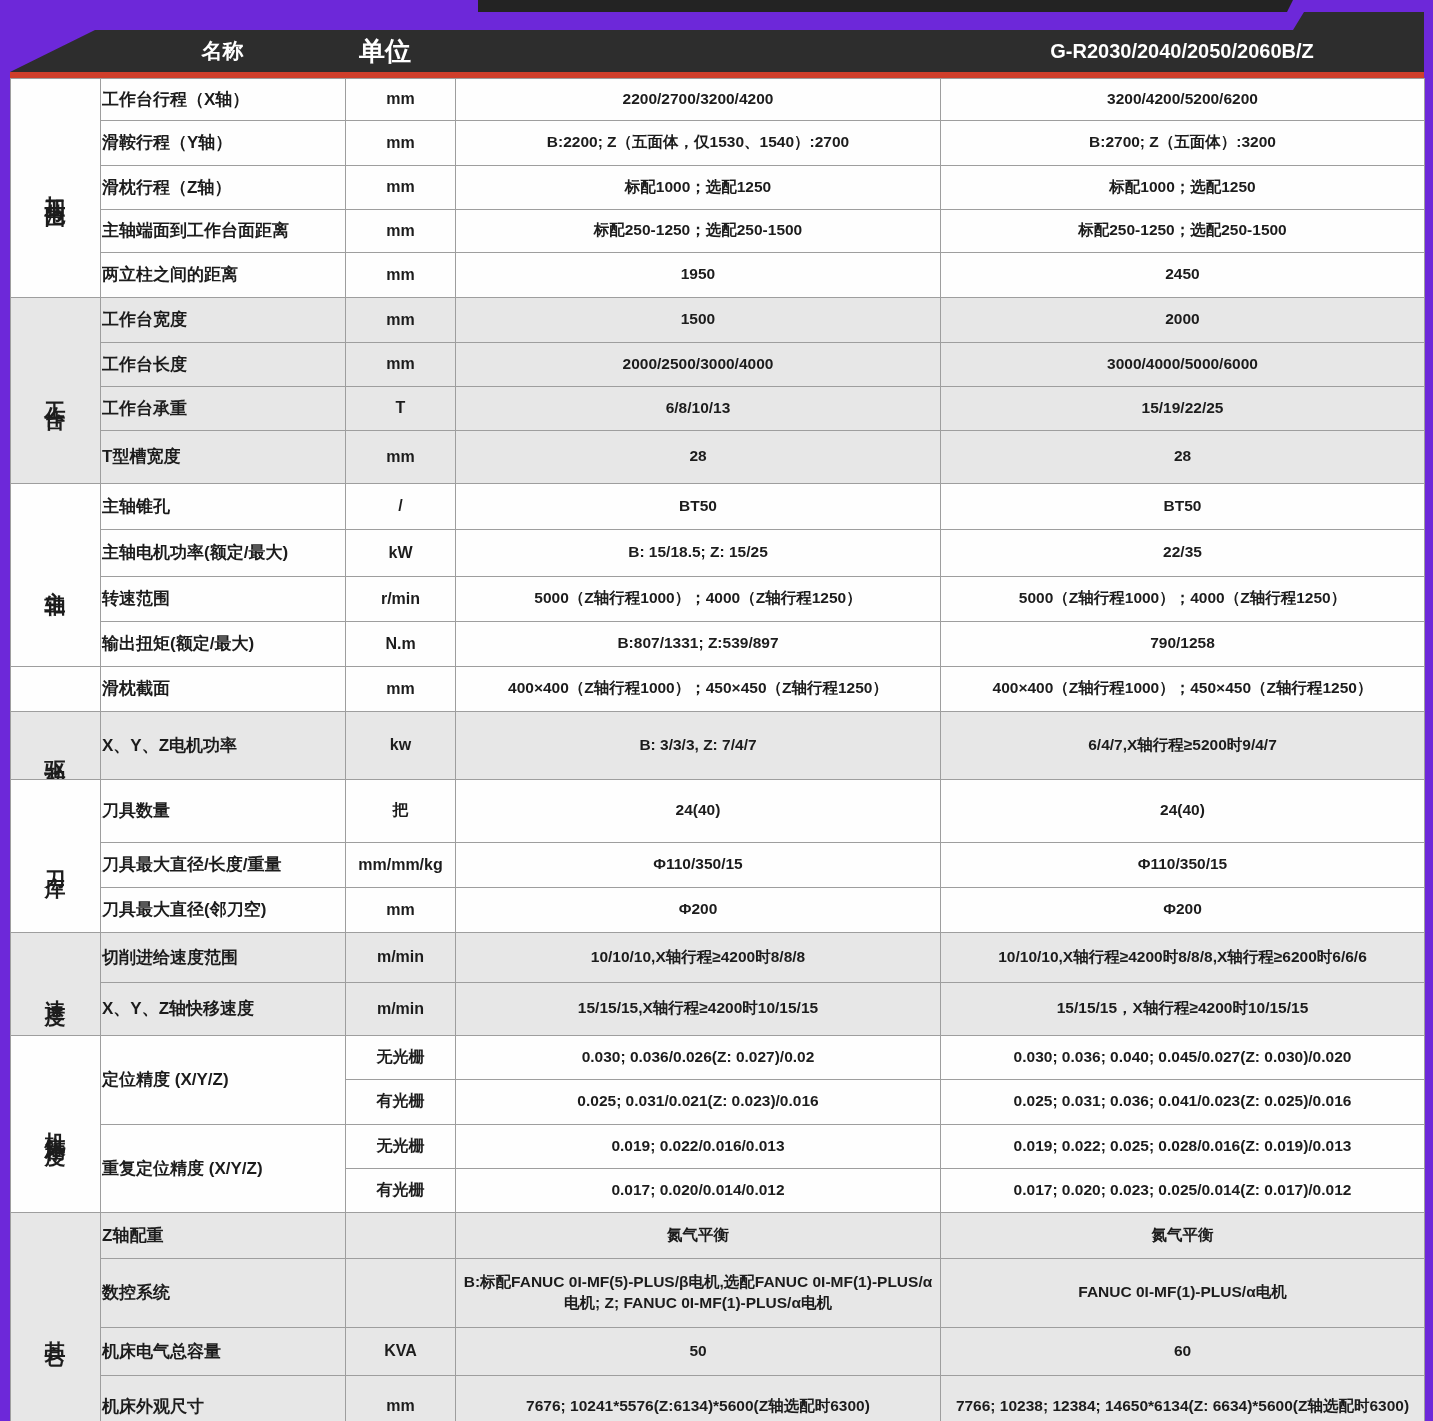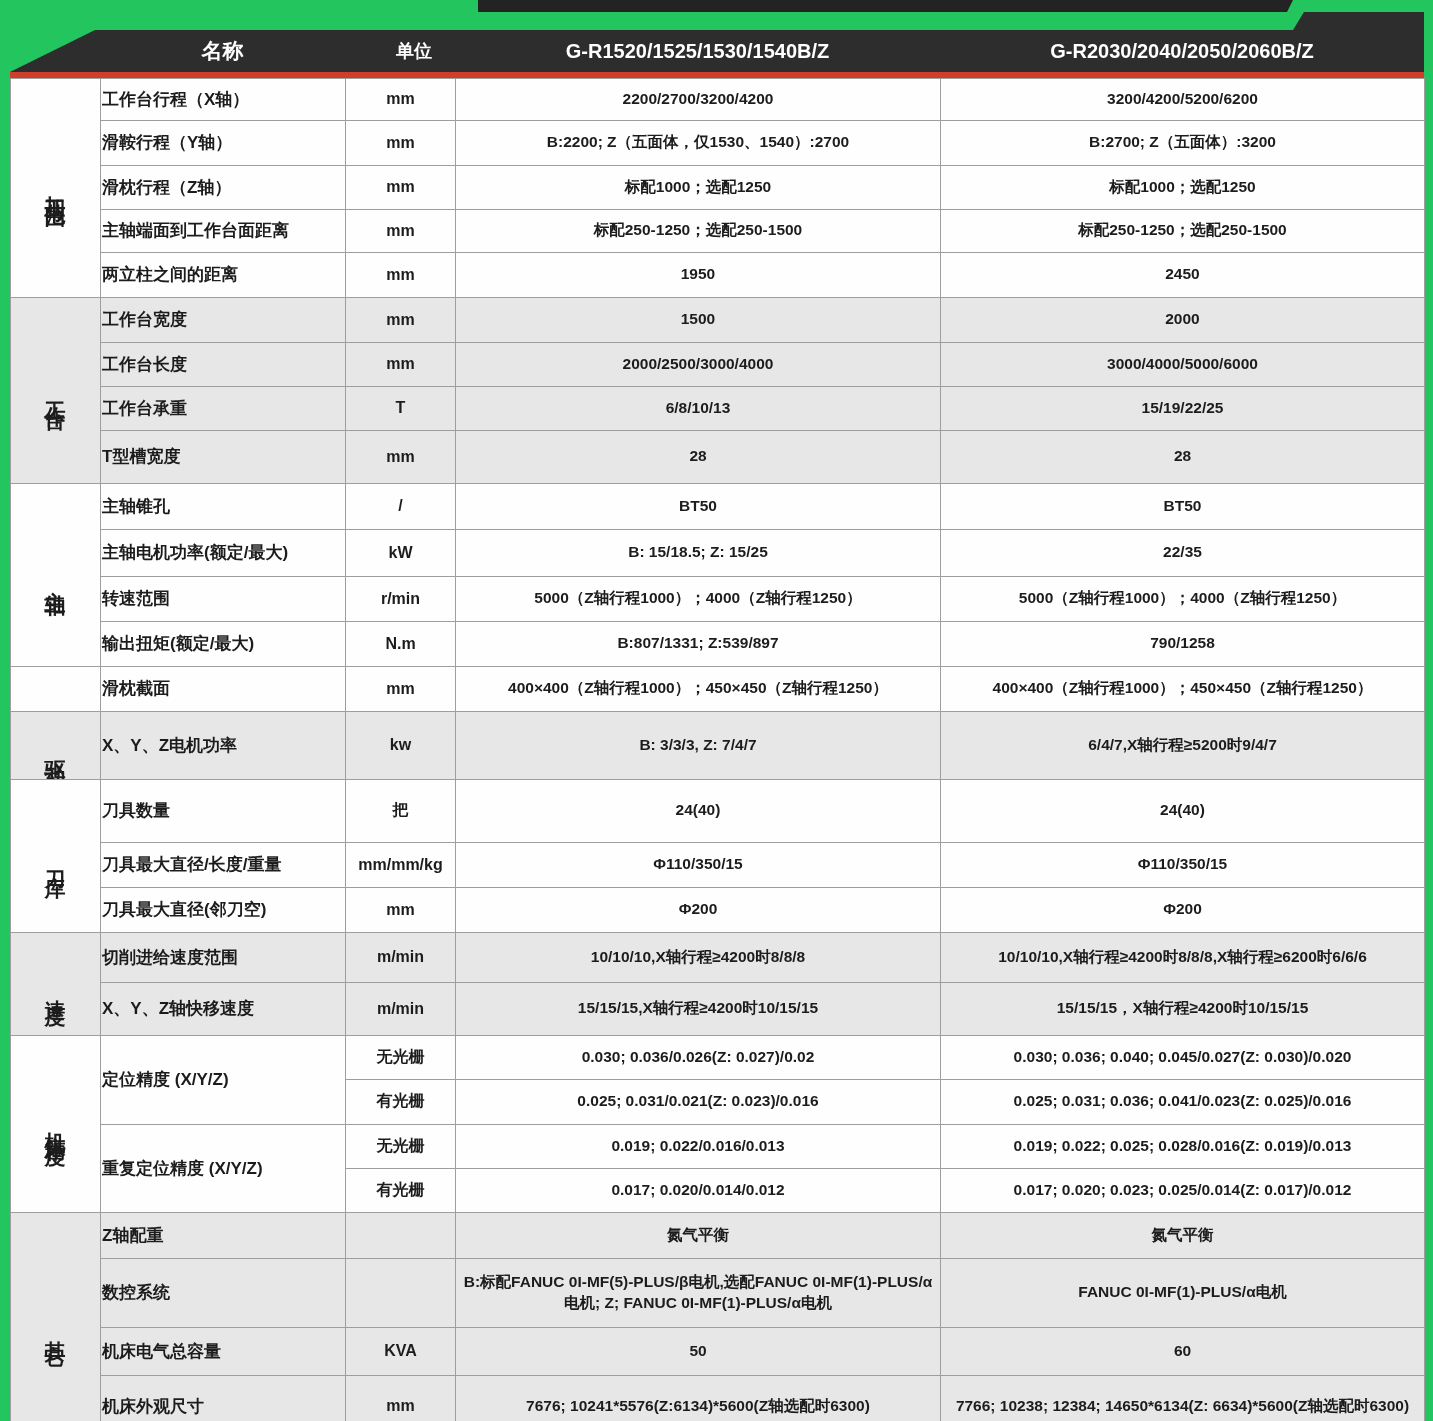--- a/index.html
+++ b/index.html
@@ -1,29 +1,29 @@
 <!DOCTYPE html>
 <html><head>
 <meta charset="utf-8">
 <style>
   html,body{margin:0;padding:0;background:#ffffff;}
   body{width:1433px;height:1421px;font-family:"Liberation Sans","DejaVu Sans",sans-serif;color:#1c1c1c;}
-  .page{position:relative;width:1433px;height:1421px;overflow:hidden;background:#22c55e;}
+  .page{position:relative;width:1433px;height:1421px;overflow:hidden;background:#6d28d9;}
 
   
   .top-strip{position:absolute;left:478px;top:0;width:815px;height:12px;background:#232323;
     clip-path:polygon(0 0,100% 0,calc(100% - 6px) 100%,0 100%);}
 
   
   .band{position:absolute;left:10px;top:12px;width:1414px;height:60px;background:#2d2d2d;
     clip-path:polygon(85px 18px,1283px 18px,1294px 0,1414px 0,1414px 60px,0 60px);}
   .band .h{position:absolute;top:18px;height:42px;display:flex;align-items:center;justify-content:center;
     color:#ffffff;font-weight:700;}
   .band .h.name{left:90px;width:245px;font-size:21px;}
-  .band .h.unit{left:349px;width:110px;font-size:18px;}
+  .band .h.unit{left:320px;width:110px;font-size:26px;}
   .band .h.m1{left:445px;width:485px;font-size:20px;}
   .band .h.m2{left:930px;width:484px;font-size:20px;}
 
   .redline{position:absolute;left:10px;top:72px;width:1414px;height:6px;background:#cf3e2b;}
 
   table.spec{position:absolute;left:10px;top:78px;width:1414px;border-collapse:collapse;table-layout:fixed;}
   table.spec td{border:1px solid #9e9e9e;overflow:hidden;}
   tr.white td{background:#fefefe;}
   tr.gray td{background:#e7e7e7;}
 
@@ -35,21 +35,20 @@
 </style>
 </head>
 <body>
 
 <div class="page">
   <div class="top-strip"></div>
 
   <div class="band">
     <span class="h name">名称</span>
     <span class="h unit">单位</span>
-    <span class="h m1">G-R1520/1525/1530/1540B/Z</span>
     <span class="h m2">G-R2030/2040/2050/2060B/Z</span>
   </div>
 
   <div class="redline"></div>
 
   <table class="spec">
     <colgroup>
       <col style="width:90px">
       <col style="width:245px">
       <col style="width:110px">

